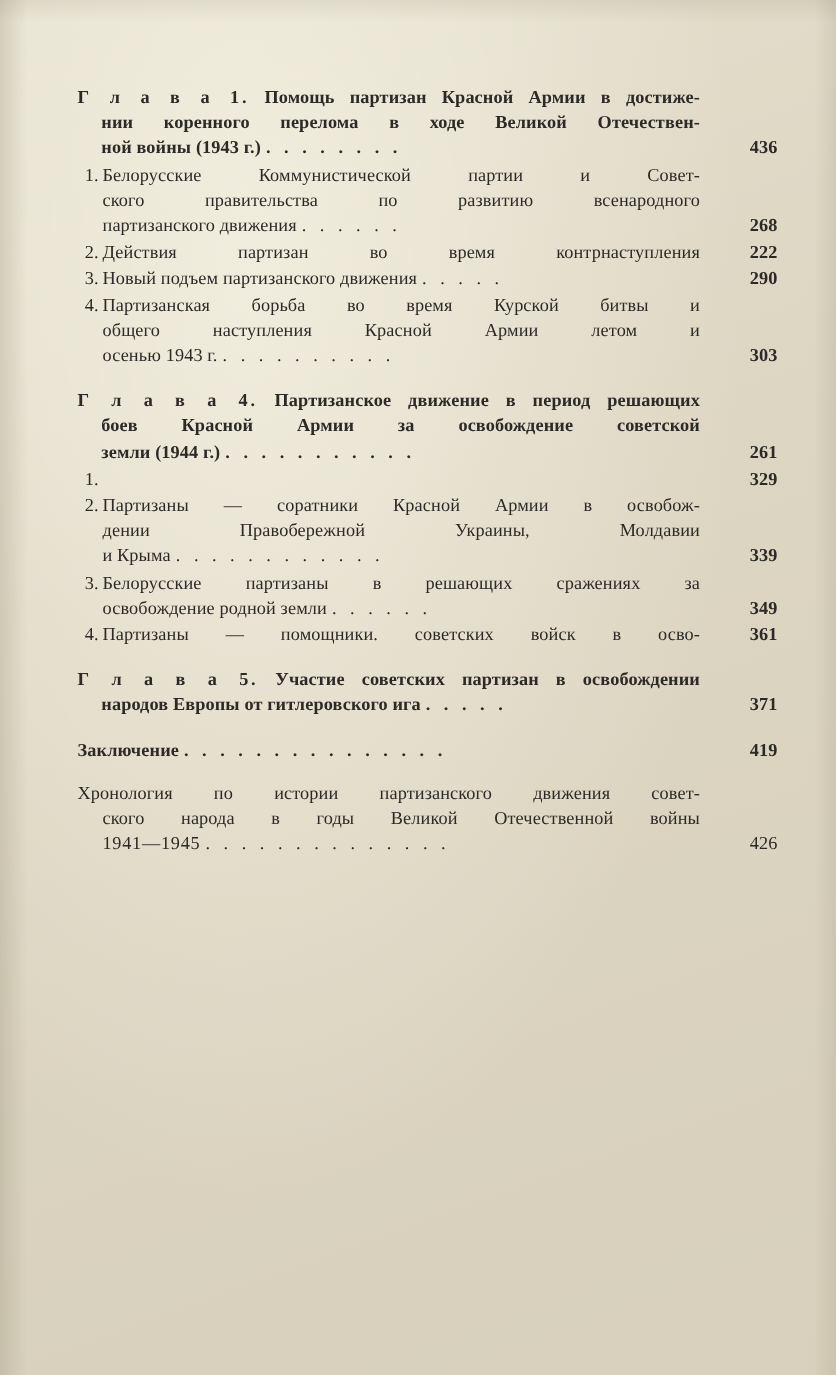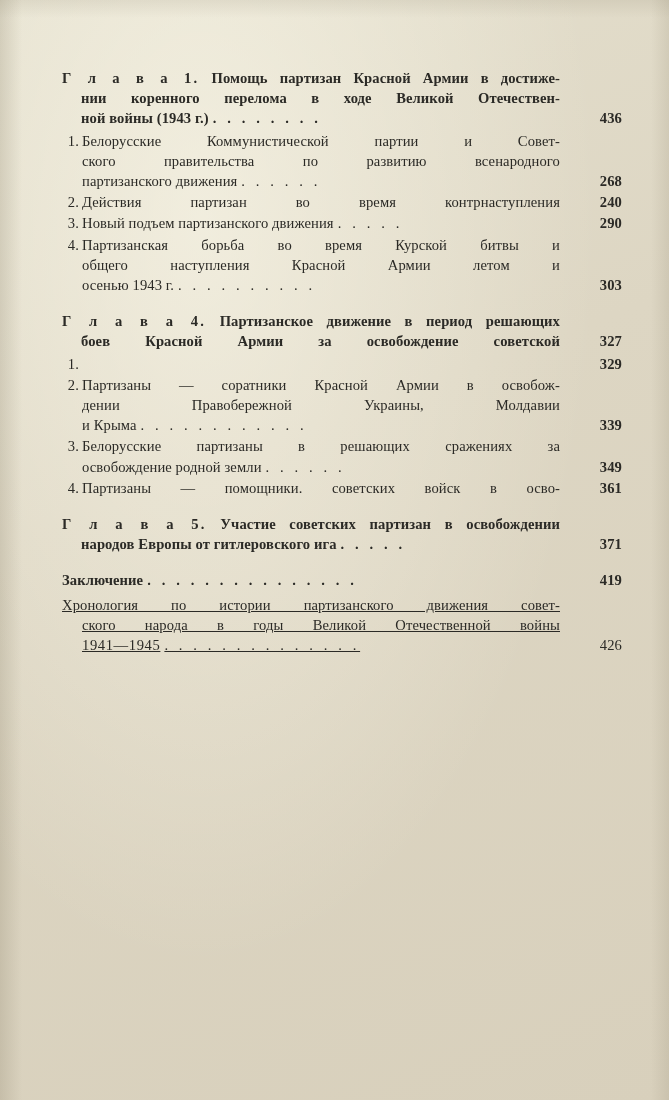--- a/index.html
+++ b/index.html
@@ -102,22 +102,21 @@
     font-weight: bold;
   }
   .plain {
     margin-top: 16px;
     font-weight: bold;
   }
   .plain .pg {
     font-weight: bold;
   }
   .final {
-    margin-top: 4px;
-    text-decoration: underline;
+    margin-top: 14px;
   }
   .final .cont {
     display: block;
     padding-left: 20px;
   }
   .gap-top {
     margin-top: 16px;
   }
   .j {
     display: block;
@@ -162,21 +161,21 @@
         <span class="cont jl"><span>партизанского движения</span><span class="dots">. . . . . .</span></span>
       </span>
       <span class="pg">268</span>
     </div>
 
     <div class="row item">
       <span class="num">2.</span>
       <span class="txt">
         <span class="j">Действия партизан  во  время  контрнаступления</span>
       </span>
-      <span class="pg">240</span>
+      <span class="pg">222</span>
     </div>
 
     <div class="row item">
       <span class="num">3.</span>
       <span class="txt">
         <span class="jl"><span>Новый подъем партизанского  движения</span><span class="dots">. . . . .</span></span>
       </span>
       <span class="pg">290</span>
     </div>
 
@@ -188,22 +187,23 @@
         <span class="cont jl"><span>осенью 1943 г.</span><span class="dots">. . . . . . . . . .</span></span>
       </span>
       <span class="pg">303</span>
     </div>
 
     <div class="block gap-top">
       <div class="row chapter">
         <span class="txt">
           <span class="j"><span class="chaplabel">Г л а в а  4.</span> <span>Партизанское движение в период  решающих</span></span>
           <span class="cont j">боев  Красной  Армии  за  освобождение  советской</span>
+          <span class="cont jl"><span>земли (1944 г.)</span><span class="dots">. . . . . . . . . . .</span></span>
         </span>
-        <span class="pg">327</span>
+        <span class="pg">261</span>
       </div>
     </div>
 
     <div class="row item">
       <span class="num">1.</span>
       <span class="txt">
         <span class="jl"><span class="dots"></span></span>
       </span>
       <span class="pg">329</span>
     </div>

